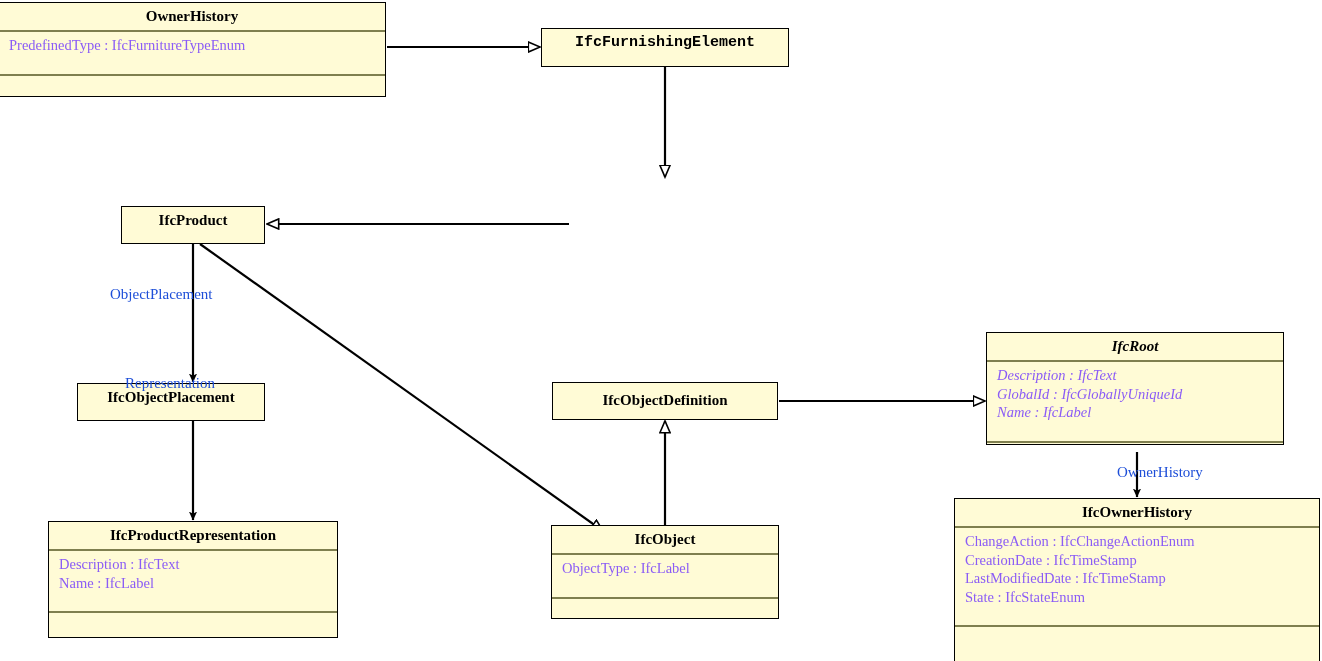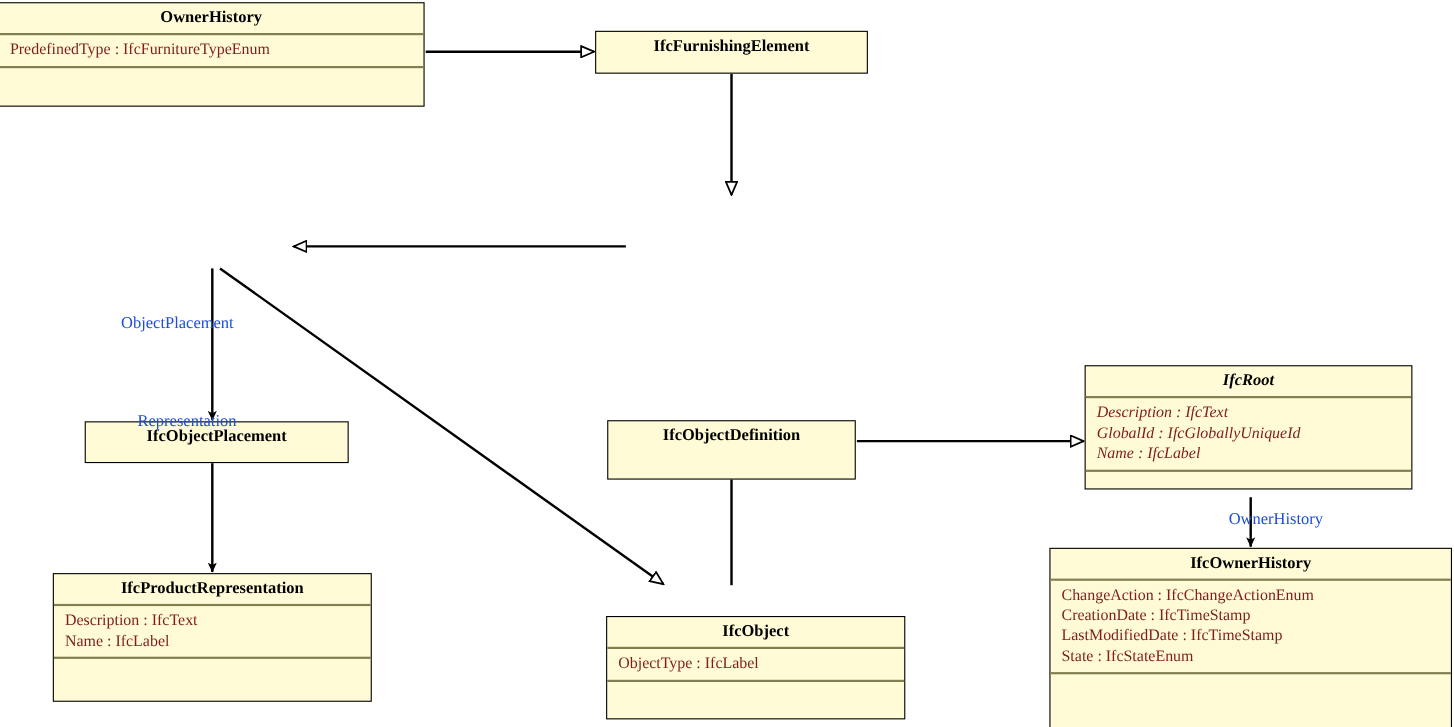--- a/index.html
+++ b/index.html
@@ -33,23 +33,23 @@
     line-height: 1.15;
     white-space: nowrap;
   }
   .uml-divider {
     height: 2px;
     background: #7f7f4f;
     width: 100%;
     flex: none;
   }
   .uml-attrs {
-    padding: 4px 10px 5px 10px;
+    padding: 4px 10px 19px 10px;
     font-size: 14.5px;
-    color: #7f1d1d;
+    color: #8b5cf6;
     line-height: 1.28;
   }
   .uml-attr {
     white-space: nowrap;
   }
   .uml-ops {
     min-height: 15px;
     padding: 2px 10px;
   }
   
@@ -125,31 +125,34 @@
   <div class="uml-class" style="left:-2px; top:2px; width:388px; height:95px;">
     <div class="uml-name">OwnerHistory</div>
     <div class="uml-divider"></div>
     <div class="uml-attrs">
       <div class="uml-attr">PredefinedType : IfcFurnitureTypeEnum</div>
     </div>
     <div class="uml-divider"></div>
     <div class="uml-ops"></div>
   </div>
 
-  <div class="uml-class" style="left:541px; top:28px; width:248px; height:39px;">
+  <div class="uml-class" style="left:541px; top:28px; width:248px; height:39px;font-family:Liberation Mono, monospace;">
     <div class="uml-name">IfcFurnishingElement</div>
   </div>
 
 
-
-  <div class="uml-class" style="left:77px; top:383px; width:240px; height:38px;">
+  <div class="uml-class" style="left:121px; top:206px; width:144px; height:38px;">
+    <div class="uml-name">IfcProduct</div>
+  </div>
+
+  <div class="uml-class" style="left:77px; top:383px; width:188px; height:38px;">
     <div class="uml-name">IfcObjectPlacement</div>
   </div>
 
-  <div class="uml-class" style="left:552px; top:382px; width:226px; height:54px;">
+  <div class="uml-class" style="left:552px; top:382px; width:226px; height:38px;justify-content:center;">
     <div class="uml-name">IfcObjectDefinition</div>
   </div>
 
   <div class="uml-class" style="left:986px; top:332px; width:298px; height:113px;font-style:italic;">
     <div class="uml-name">IfcRoot</div>
     <div class="uml-divider"></div>
     <div class="uml-attrs">
       <div class="uml-attr">Description : IfcText</div>
       <div class="uml-attr">GlobalId : IfcGloballyUniqueId</div>
       <div class="uml-attr">Name : IfcLabel</div>
@@ -162,21 +165,21 @@
     <div class="uml-name">IfcProductRepresentation</div>
     <div class="uml-divider"></div>
     <div class="uml-attrs">
       <div class="uml-attr">Description : IfcText</div>
       <div class="uml-attr">Name : IfcLabel</div>
     </div>
     <div class="uml-divider"></div>
     <div class="uml-ops"></div>
   </div>
 
-  <div class="uml-class" style="left:551px; top:560px; width:272px; height:94px;">
+  <div class="uml-class" style="left:551px; top:525px; width:228px; height:94px;">
     <div class="uml-name">IfcObject</div>
     <div class="uml-divider"></div>
     <div class="uml-attrs">
       <div class="uml-attr">ObjectType : IfcLabel</div>
     </div>
     <div class="uml-divider"></div>
     <div class="uml-ops"></div>
   </div>
 
   <div class="uml-class" style="left:954px; top:498px; width:366px; height:192px;">

